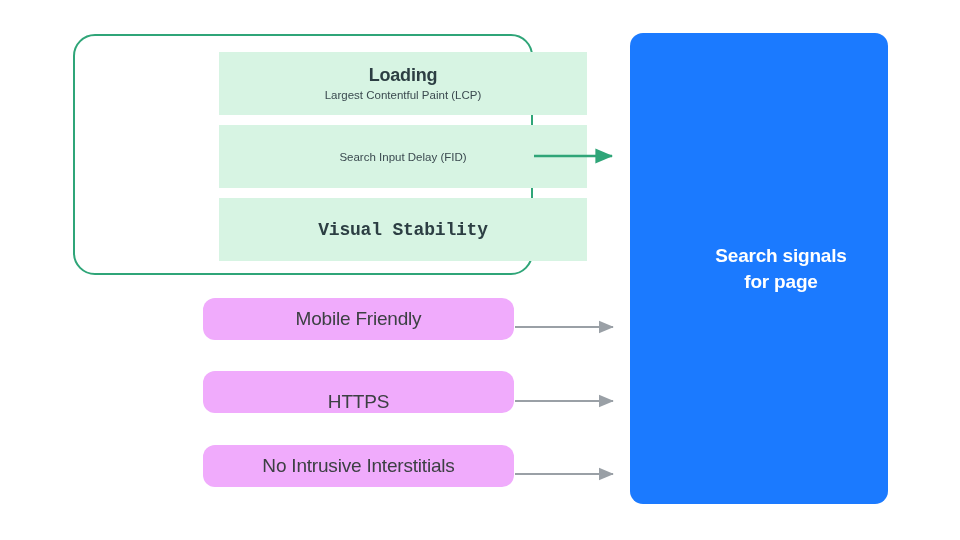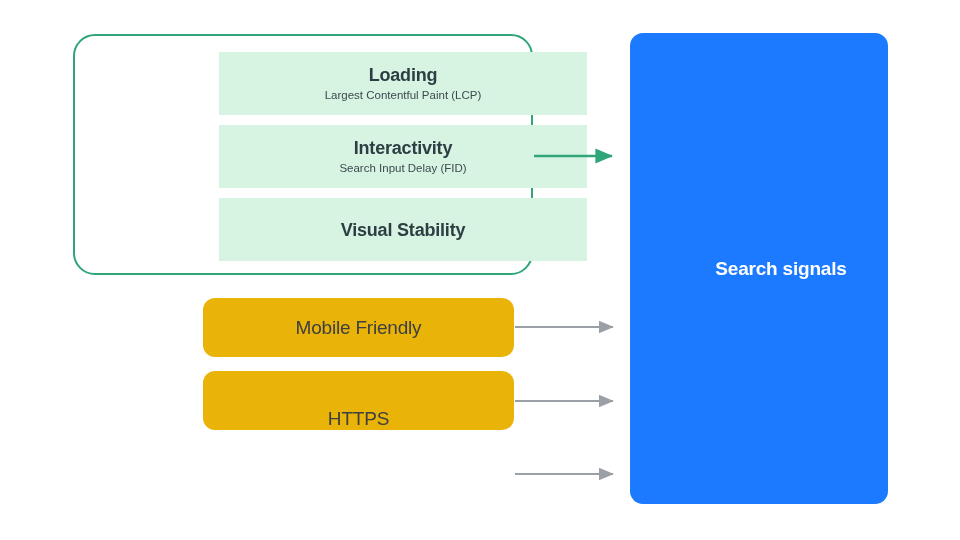--- a/index.html
+++ b/index.html
@@ -56,21 +56,21 @@
     border-radius: 0;
     display: flex;
     flex-direction: column;
     align-items: center;
     justify-content: center;
     box-sizing: border-box;
     margin-left: 16px;
   }
   .metric-card.c0 { top: 52px; }
   .metric-card.c1 { top: 125px; }
-  .metric-card.c2 { top: 198px; }
+  .metric-card.c2 { top: 198px; font-family: Liberation Mono, monospace; }
 
   .metric-title {
     font-size: 18px;
     font-weight: bold;
     color: #2C3E43;
     letter-spacing: -0.2px;
     line-height: 22px;
   }
   .metric-sub {
     font-size: 11.5px;
@@ -78,22 +78,22 @@
     color: #3B4A50;
     line-height: 16px;
     margin-top: 1px;
   }
 
   
   .gray-box {
     position: absolute;
     left: 203px;
     width: 311px;
-    height: 59px;
-    background: #eab308;
+    height: 42px;
+    background: #f0abfc;
     border-radius: 12px;
     display: flex;
     align-items: center;
     justify-content: center;
     box-sizing: border-box;
   }
   .gray-box.g0 { top: 298px; }
   .gray-box.g1 { top: 371px; align-items: flex-end; }
   .gray-box.g2 { top: 445px; }
 
@@ -146,40 +146,43 @@
 
   <div class="cwv-frame"></div>
 
 
   <div class="metric-card c0">
     <div class="metric-title">Loading</div>
     <div class="metric-sub">Largest Contentful Paint (LCP)</div>
   </div>
 
   <div class="metric-card c1">
-    <div class="metric-title">Interactivity</div>
     <div class="metric-sub">Search Input Delay (FID)</div>
   </div>
 
   <div class="metric-card c2">
     <div class="metric-title">Visual Stability</div>
   </div>
 
   <div class="gray-box g0">
     <div class="gray-text">Mobile Friendly</div>
   </div>
 
   <div class="gray-box g1">
     <div class="gray-text">HTTPS</div>
   </div>
 
+  <div class="gray-box g2">
+    <div class="gray-text">No Intrusive Interstitials</div>
+  </div>
 
   <div class="blue-box">
     <div class="blue-text">
       <span>Search signals</span>
+      <span>for page</span>
     </div>
   </div>
 
   <svg class="arrow-svg" viewBox="0 0 960 540">
     <defs>
       <marker id="arrowGreen" markerWidth="7" markerHeight="7" refX="6.4" refY="3.5" orient="auto" markerUnits="strokeWidth">
         <path d="M0,0.6 L6.8,3.5 L0,6.4 z" fill="#2FA578"></path>
       </marker>
       <marker id="arrowGray" markerWidth="7" markerHeight="7" refX="6.4" refY="3.5" orient="auto" markerUnits="strokeWidth">
         <path d="M0,0.6 L6.8,3.5 L0,6.4 z" fill="#9AA0A6"></path>

